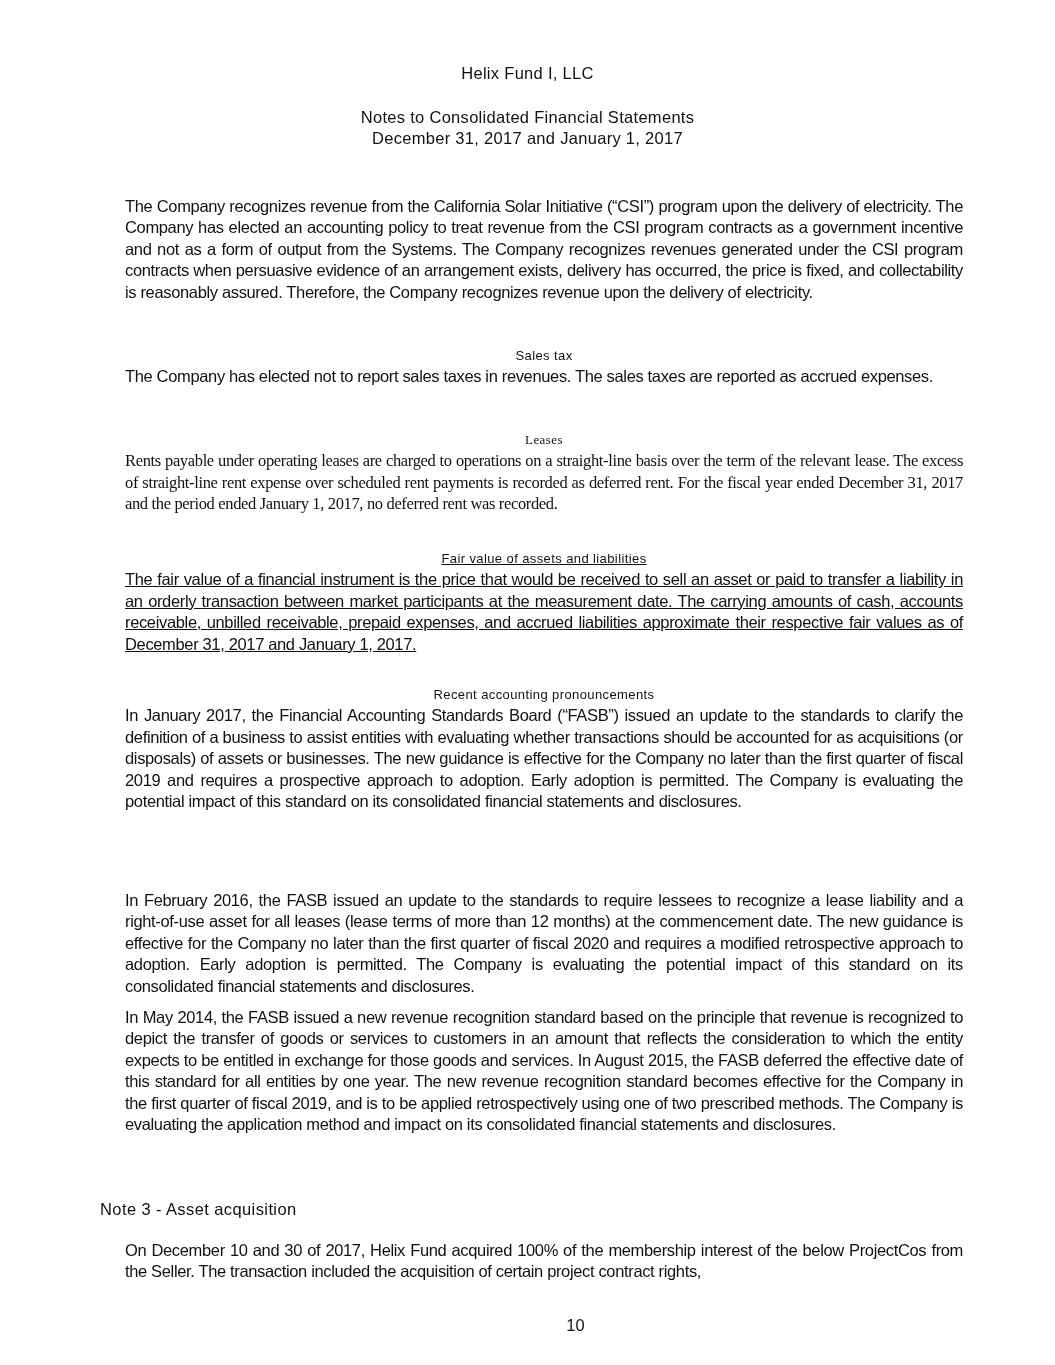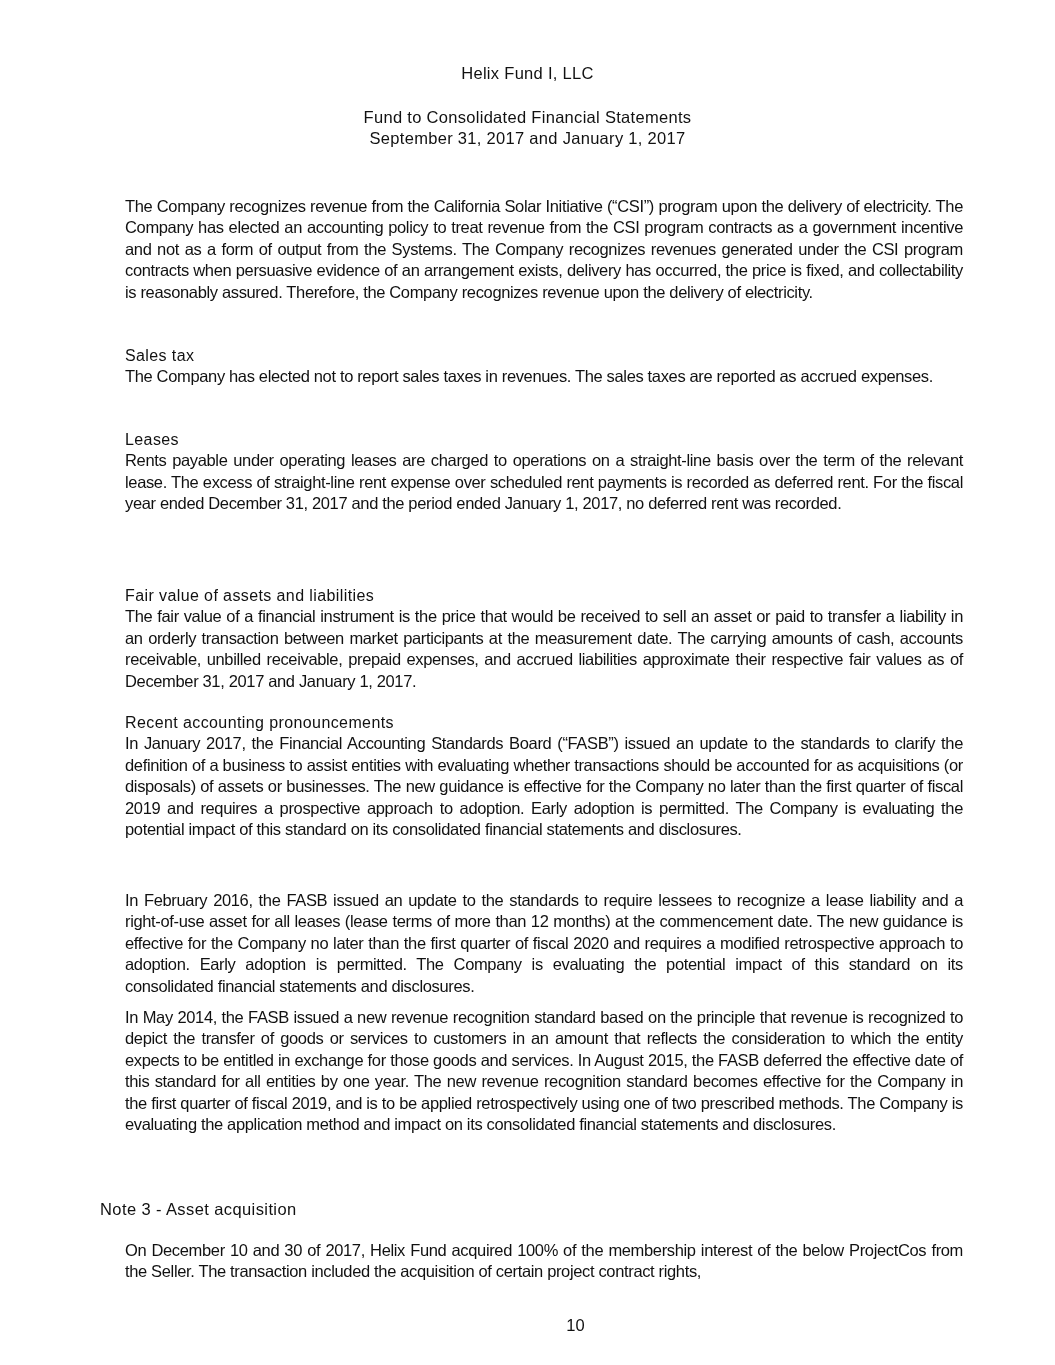--- a/index.html
+++ b/index.html
@@ -40,25 +40,25 @@
       width: 838px;
       font-size: 16.5px;
       line-height: 21.4px;
       text-align: justify;
       letter-spacing: -0.35px;
     }
     .body-block p {
       margin: 0;
     }
     .subhead {
-      font-size: 16px;
+      font-size: 13px;
       line-height: 21.4px;
       letter-spacing: 0.4px;
       margin: 0;
-      text-align: left;
+      text-align: center;
     }
     .note-heading {
       position: absolute;
       left: 100px;
       top: 1199px;
       font-size: 16.5px;
       line-height: 21px;
       letter-spacing: 0.4px;
     }
     .page-number {
@@ -71,43 +71,43 @@
       line-height: 21px;
       margin-left: 48px;
     }
   </style>
 </head>
 <body>
 
 <div class="page">
 
   <div class="header header-company">Helix Fund I, LLC</div>
-  <div class="header header-title">Fund to Consolidated Financial Statements</div>
-  <div class="header header-date">September 31, 2017 and January 1, 2017</div>
+  <div class="header header-title">Notes to Consolidated Financial Statements</div>
+  <div class="header header-date">December 31, 2017 and January 1, 2017</div>
 
   <div class="body-block" style="top:196px;">
     <p>The Company recognizes revenue from the California Solar Initiative (“CSI”) program upon the delivery of electricity.  The Company has elected an accounting policy to treat revenue from the CSI program contracts as a government incentive and not as a form of output from the Systems.  The Company recognizes revenues generated under the CSI program contracts when persuasive evidence of an arrangement exists, delivery has occurred, the price is fixed, and collectability is reasonably assured. Therefore, the Company recognizes revenue upon the delivery of electricity.</p>
   </div>
 
   <div class="body-block" style="top:345px;">
     <p class="subhead">Sales tax</p>
     <p>The Company has elected not to report sales taxes in revenues. The sales taxes are reported as accrued expenses.</p>
   </div>
 
-  <div class="body-block" style="top:429px;">
+  <div class="body-block" style="top:429px;font-family:Liberation Serif, serif;">
     <p class="subhead">Leases</p>
     <p>Rents payable under operating leases are charged to operations on a straight-line basis over the term of the relevant lease. The excess of straight-line rent expense over scheduled rent payments is recorded as deferred rent. For the fiscal year ended December 31, 2017 and the period ended January 1, 2017, no deferred rent was recorded.</p>
   </div>
 
-  <div class="body-block" style="top:585px;">
+  <div class="body-block" style="top:548px;text-decoration:underline;">
     <p class="subhead">Fair value of assets and liabilities</p>
     <p>The fair value of a financial instrument is the price that would be received to sell an asset or paid to transfer a liability in an orderly transaction between market participants at the measurement date. The carrying amounts of cash, accounts receivable, unbilled receivable, prepaid expenses, and accrued liabilities approximate their respective fair values as of December 31, 2017 and January 1, 2017.</p>
   </div>
 
-  <div class="body-block" style="top:684px;margin-top:28px;">
+  <div class="body-block" style="top:684px;">
     <p class="subhead">Recent accounting pronouncements</p>
     <p>In January 2017, the Financial Accounting Standards Board (“FASB”) issued an update to the standards to clarify the definition of a business to assist entities with evaluating whether transactions should be accounted for as acquisitions (or disposals) of assets or businesses. The new guidance is effective for the Company no later than the first quarter of fiscal 2019 and requires a prospective approach to adoption.  Early adoption is permitted. The Company is evaluating the potential impact of this standard on its consolidated financial statements and disclosures.</p>
   </div>
 
   <div class="body-block" style="top:890px;">
     <p>In February 2016, the FASB issued an update to the standards to require lessees to recognize a lease liability and a right-of-use asset for all leases (lease terms of more than 12 months) at the commencement date. The new guidance is effective for the Company no later than the first quarter of fiscal 2020 and requires a modified retrospective approach to adoption.  Early adoption is permitted. The Company is evaluating the potential impact of this standard on its consolidated financial statements and disclosures.</p>
   </div>
 
   <div class="body-block" style="top:1007px;">
     <p>In May 2014, the FASB issued a new revenue recognition standard based on the principle that revenue is recognized to depict the transfer of goods or services to customers in an amount that reflects the consideration to which the entity expects to be entitled in exchange for those goods and services. In August 2015, the FASB deferred the effective date of this standard for all entities by one year. The new revenue recognition standard becomes effective for the Company in the first quarter of fiscal 2019, and is to be applied retrospectively using one of two prescribed methods. The Company is evaluating the application method and impact on its consolidated financial statements and disclosures.</p>

